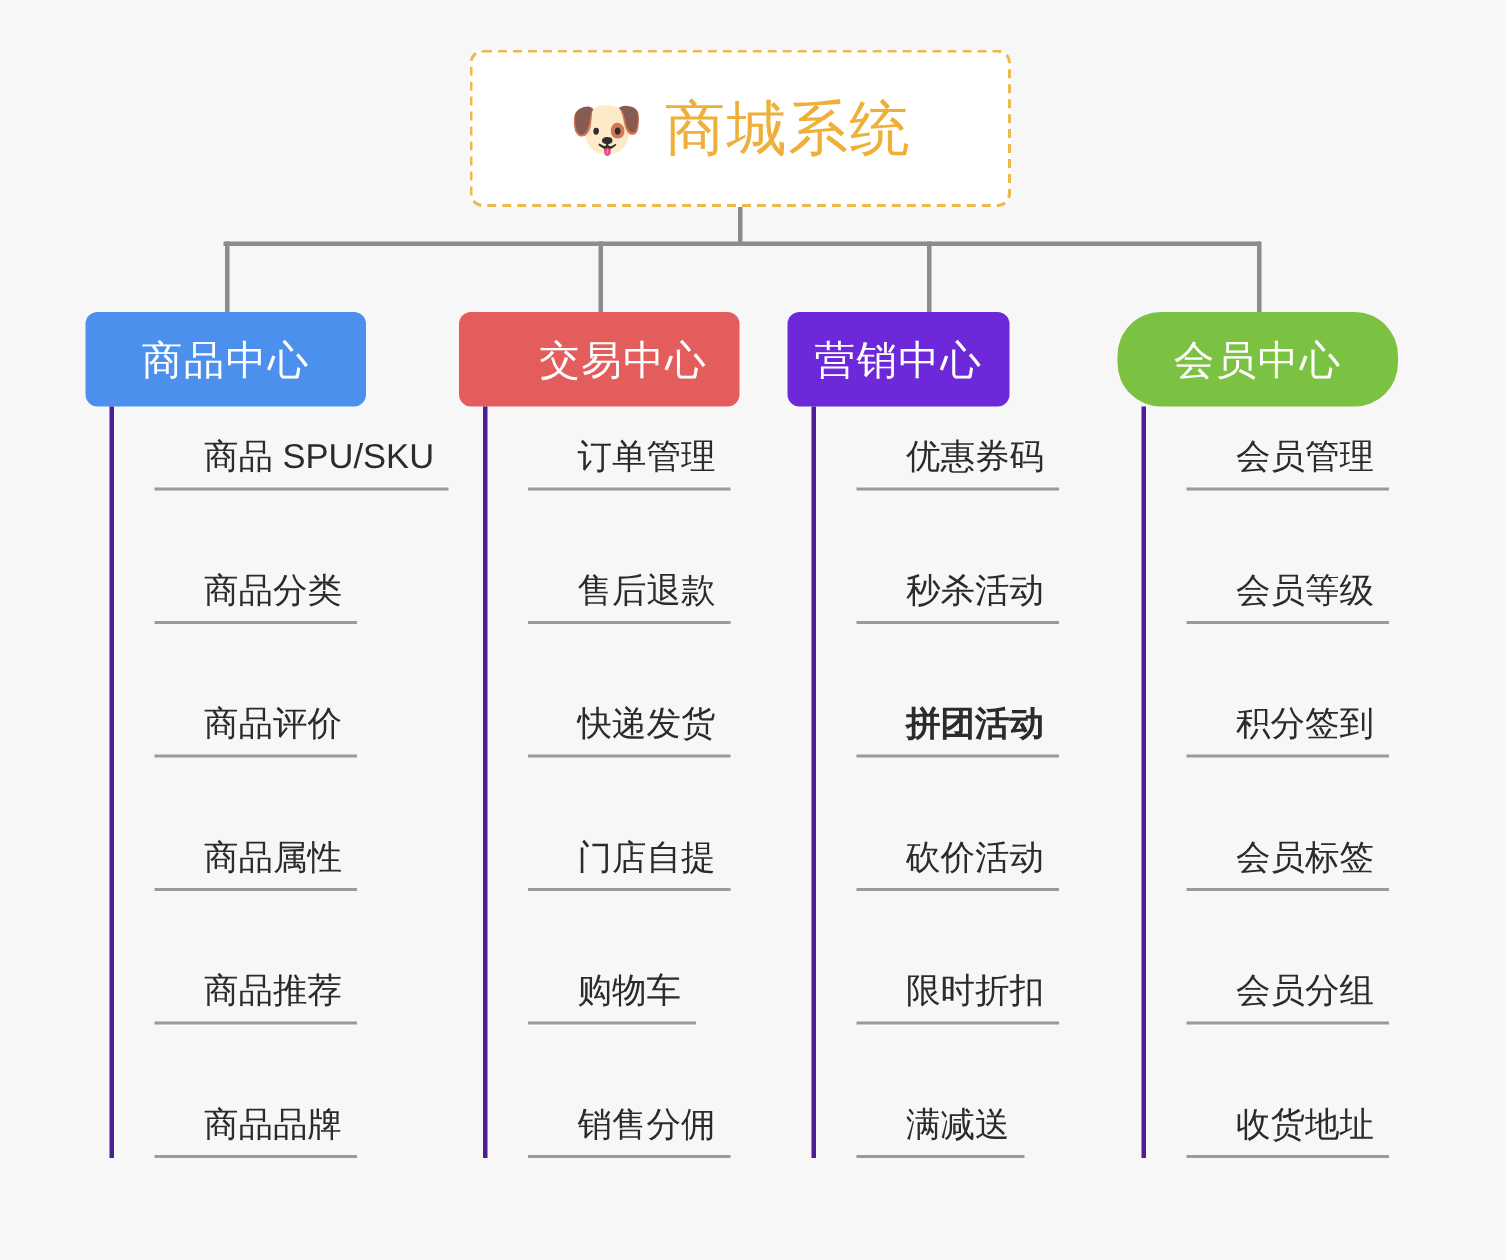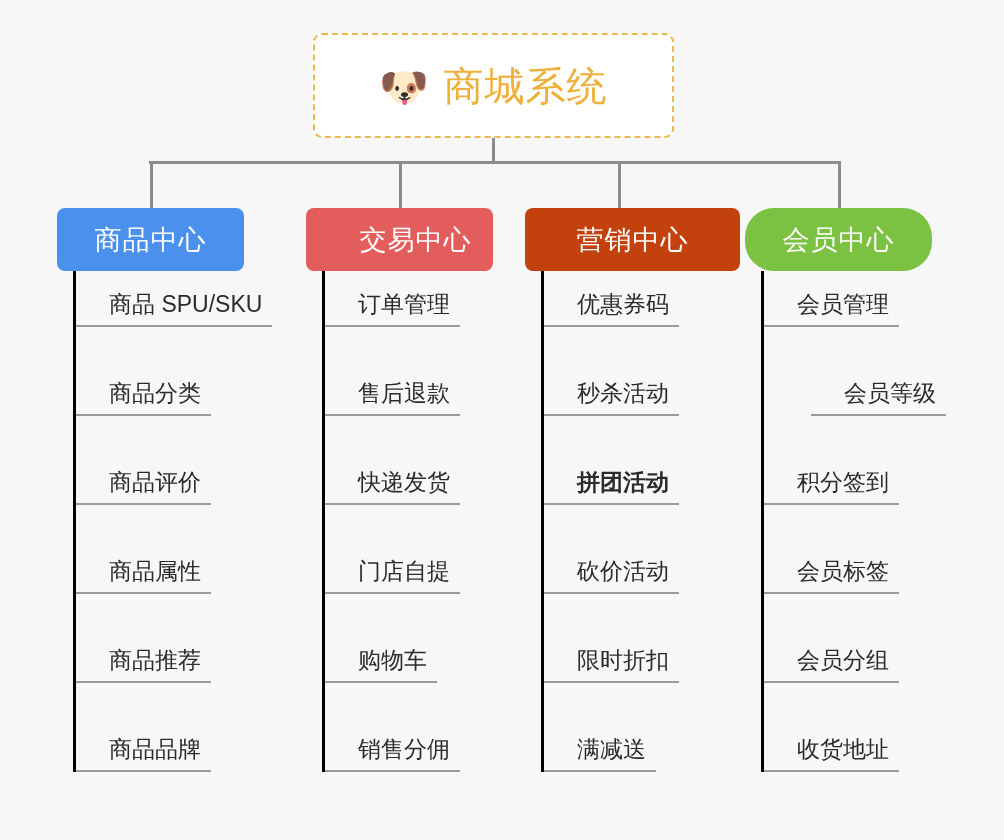--- a/index.html
+++ b/index.html
@@ -83,22 +83,23 @@
     align-items: center;
     justify-content: center;
     color: #ffffff;
     font-size: 27px;
     letter-spacing: 1px;
     box-sizing: border-box;
   }
   .branch {
     position: relative;
     margin-left: 16px;
-    border-left: 3px solid #000000;
+    border-left: 3px solid #4c1d95;
     padding-top: 0;
+    padding-left: 27px;
   }
   .leaf {
     position: relative;
     height: 89px;
     box-sizing: border-box;
     display: flex;
     align-items: flex-end;
     border-bottom: 2px solid #9a9a9a;
   }
   .leaf-label {
@@ -175,21 +176,21 @@
           </div>
           <div class="leaf" style="width: 112px;">
             <span class="leaf-label">购物车</span>
           </div>
           <div class="leaf" style="width: 135px;">
             <span class="leaf-label">销售分佣</span>
           </div>
         </div>
       </div>
       <div class="column" style="left: 525px;">
-        <div class="cat-box" style="width: 215px; background: #c2410c;">
+        <div class="cat-box" style="width: 148px; background: #6d28d9;">
           <span>营销中心</span>
         </div>
         <div class="branch">
           <div class="leaf" style="width: 135px;">
             <span class="leaf-label">优惠券码</span>
           </div>
           <div class="leaf" style="width: 135px;">
             <span class="leaf-label">秒杀活动</span>
           </div>
           <div class="leaf" style="width: 135px; font-weight: bold;">
@@ -207,21 +208,21 @@
         </div>
       </div>
       <div class="column" style="left: 745px;">
         <div class="cat-box" style="width: 187px; background: rgb(124, 194, 66); border-radius: 29px;">
           <span>会员中心</span>
         </div>
         <div class="branch">
           <div class="leaf" style="width: 135px;">
             <span class="leaf-label">会员管理</span>
           </div>
-          <div class="leaf" style="width: 135px; margin-left: 47px;">
+          <div class="leaf" style="width: 135px;">
             <span class="leaf-label">会员等级</span>
           </div>
           <div class="leaf" style="width: 135px;">
             <span class="leaf-label">积分签到</span>
           </div>
           <div class="leaf" style="width: 135px;">
             <span class="leaf-label">会员标签</span>
           </div>
           <div class="leaf" style="width: 135px; text-align: center;">
             <span class="leaf-label">会员分组</span>

